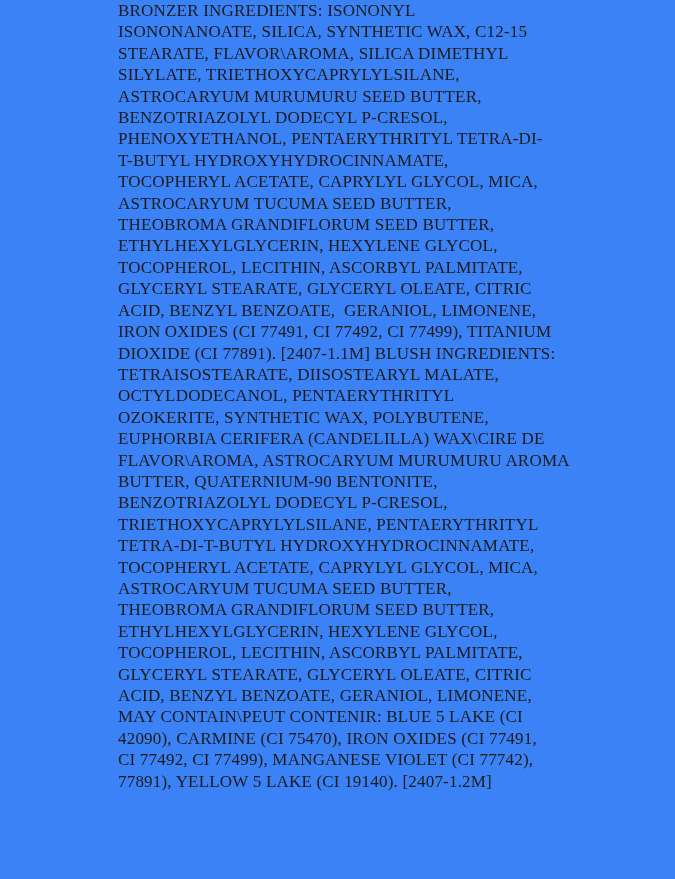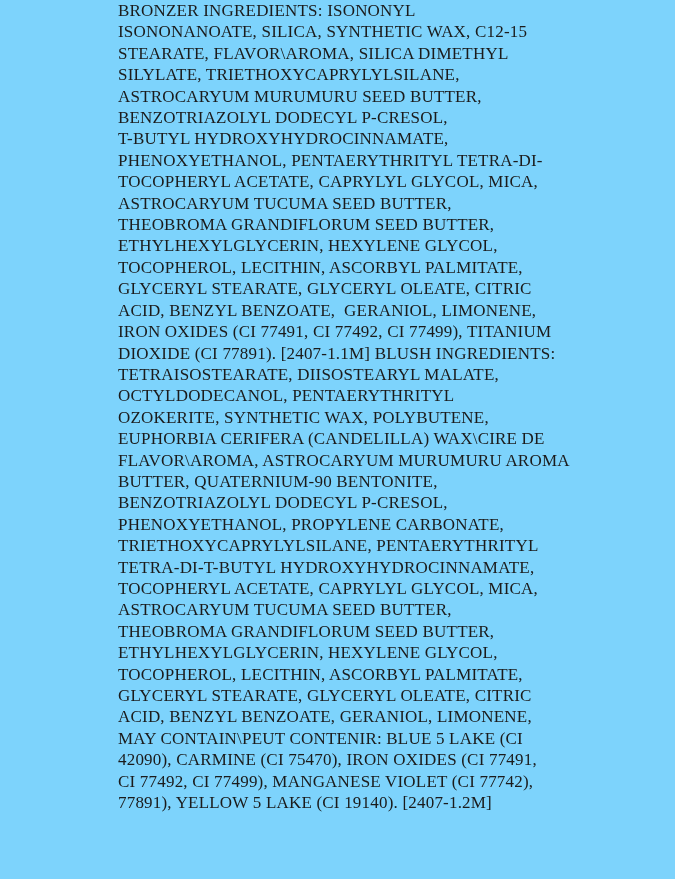--- a/index.html
+++ b/index.html
@@ -12,21 +12,21 @@
     background: #ffffff;
     overflow: hidden;
     position: relative;
   }
   .doc-page {
     position: absolute;
     left: 0;
     top: 0;
     width: 675px;
     height: 879px;
-    background: #7dd3fc;
+    background: #3b82f6;
   }
   .text-block {
     position: absolute;
     left: 118px;
     top: 0px;
     width: 470px;
     font-family: "Liberation Serif", "DejaVu Serif", serif;
     font-size: 17px;
     line-height: 21.42px;
     color: #1b1b1b;
@@ -41,39 +41,38 @@
 <body>
 
 <main class="doc-page">
   <section class="text-block">
       <div class="line">BRONZER INGREDIENTS: ISONONYL</div>
       <div class="line">ISONONANOATE, SILICA, SYNTHETIC WAX, C12-15</div>
       <div class="line">STEARATE, FLAVOR\AROMA, SILICA DIMETHYL</div>
       <div class="line">SILYLATE, TRIETHOXYCAPRYLYLSILANE,</div>
       <div class="line">ASTROCARYUM MURUMURU SEED BUTTER,</div>
       <div class="line">BENZOTRIAZOLYL DODECYL P-CRESOL,</div>
+      <div class="line">PHENOXYETHANOL, PENTAERYTHRITYL TETRA-DI-</div>
       <div class="line">T-BUTYL HYDROXYHYDROCINNAMATE,</div>
-      <div class="line">PHENOXYETHANOL, PENTAERYTHRITYL TETRA-DI-</div>
       <div class="line">TOCOPHERYL ACETATE, CAPRYLYL GLYCOL, MICA,</div>
       <div class="line">ASTROCARYUM TUCUMA SEED BUTTER,</div>
       <div class="line">THEOBROMA GRANDIFLORUM SEED BUTTER,</div>
       <div class="line">ETHYLHEXYLGLYCERIN, HEXYLENE GLYCOL,</div>
       <div class="line">TOCOPHEROL, LECITHIN, ASCORBYL PALMITATE,</div>
       <div class="line">GLYCERYL STEARATE, GLYCERYL OLEATE, CITRIC</div>
       <div class="line">ACID, BENZYL BENZOATE,  GERANIOL, LIMONENE,</div>
       <div class="line">IRON OXIDES (CI 77491, CI 77492, CI 77499), TITANIUM</div>
       <div class="line">DIOXIDE (CI 77891). [2407-1.1M] BLUSH INGREDIENTS:</div>
       <div class="line">TETRAISOSTEARATE, DIISOSTEARYL MALATE,</div>
       <div class="line">OCTYLDODECANOL, PENTAERYTHRITYL</div>
       <div class="line">OZOKERITE, SYNTHETIC WAX, POLYBUTENE,</div>
       <div class="line">EUPHORBIA CERIFERA (CANDELILLA) WAX\CIRE DE</div>
       <div class="line">FLAVOR\AROMA, ASTROCARYUM MURUMURU AROMA</div>
       <div class="line">BUTTER, QUATERNIUM-90 BENTONITE,</div>
       <div class="line">BENZOTRIAZOLYL DODECYL P-CRESOL,</div>
-      <div class="line">PHENOXYETHANOL, PROPYLENE CARBONATE,</div>
       <div class="line">TRIETHOXYCAPRYLYLSILANE, PENTAERYTHRITYL</div>
       <div class="line">TETRA-DI-T-BUTYL HYDROXYHYDROCINNAMATE,</div>
       <div class="line">TOCOPHERYL ACETATE, CAPRYLYL GLYCOL, MICA,</div>
       <div class="line">ASTROCARYUM TUCUMA SEED BUTTER,</div>
       <div class="line">THEOBROMA GRANDIFLORUM SEED BUTTER,</div>
       <div class="line">ETHYLHEXYLGLYCERIN, HEXYLENE GLYCOL,</div>
       <div class="line">TOCOPHEROL, LECITHIN, ASCORBYL PALMITATE,</div>
       <div class="line">GLYCERYL STEARATE, GLYCERYL OLEATE, CITRIC</div>
       <div class="line">ACID, BENZYL BENZOATE, GERANIOL, LIMONENE,</div>
       <div class="line">MAY CONTAIN\PEUT CONTENIR: BLUE 5 LAKE (CI</div>

